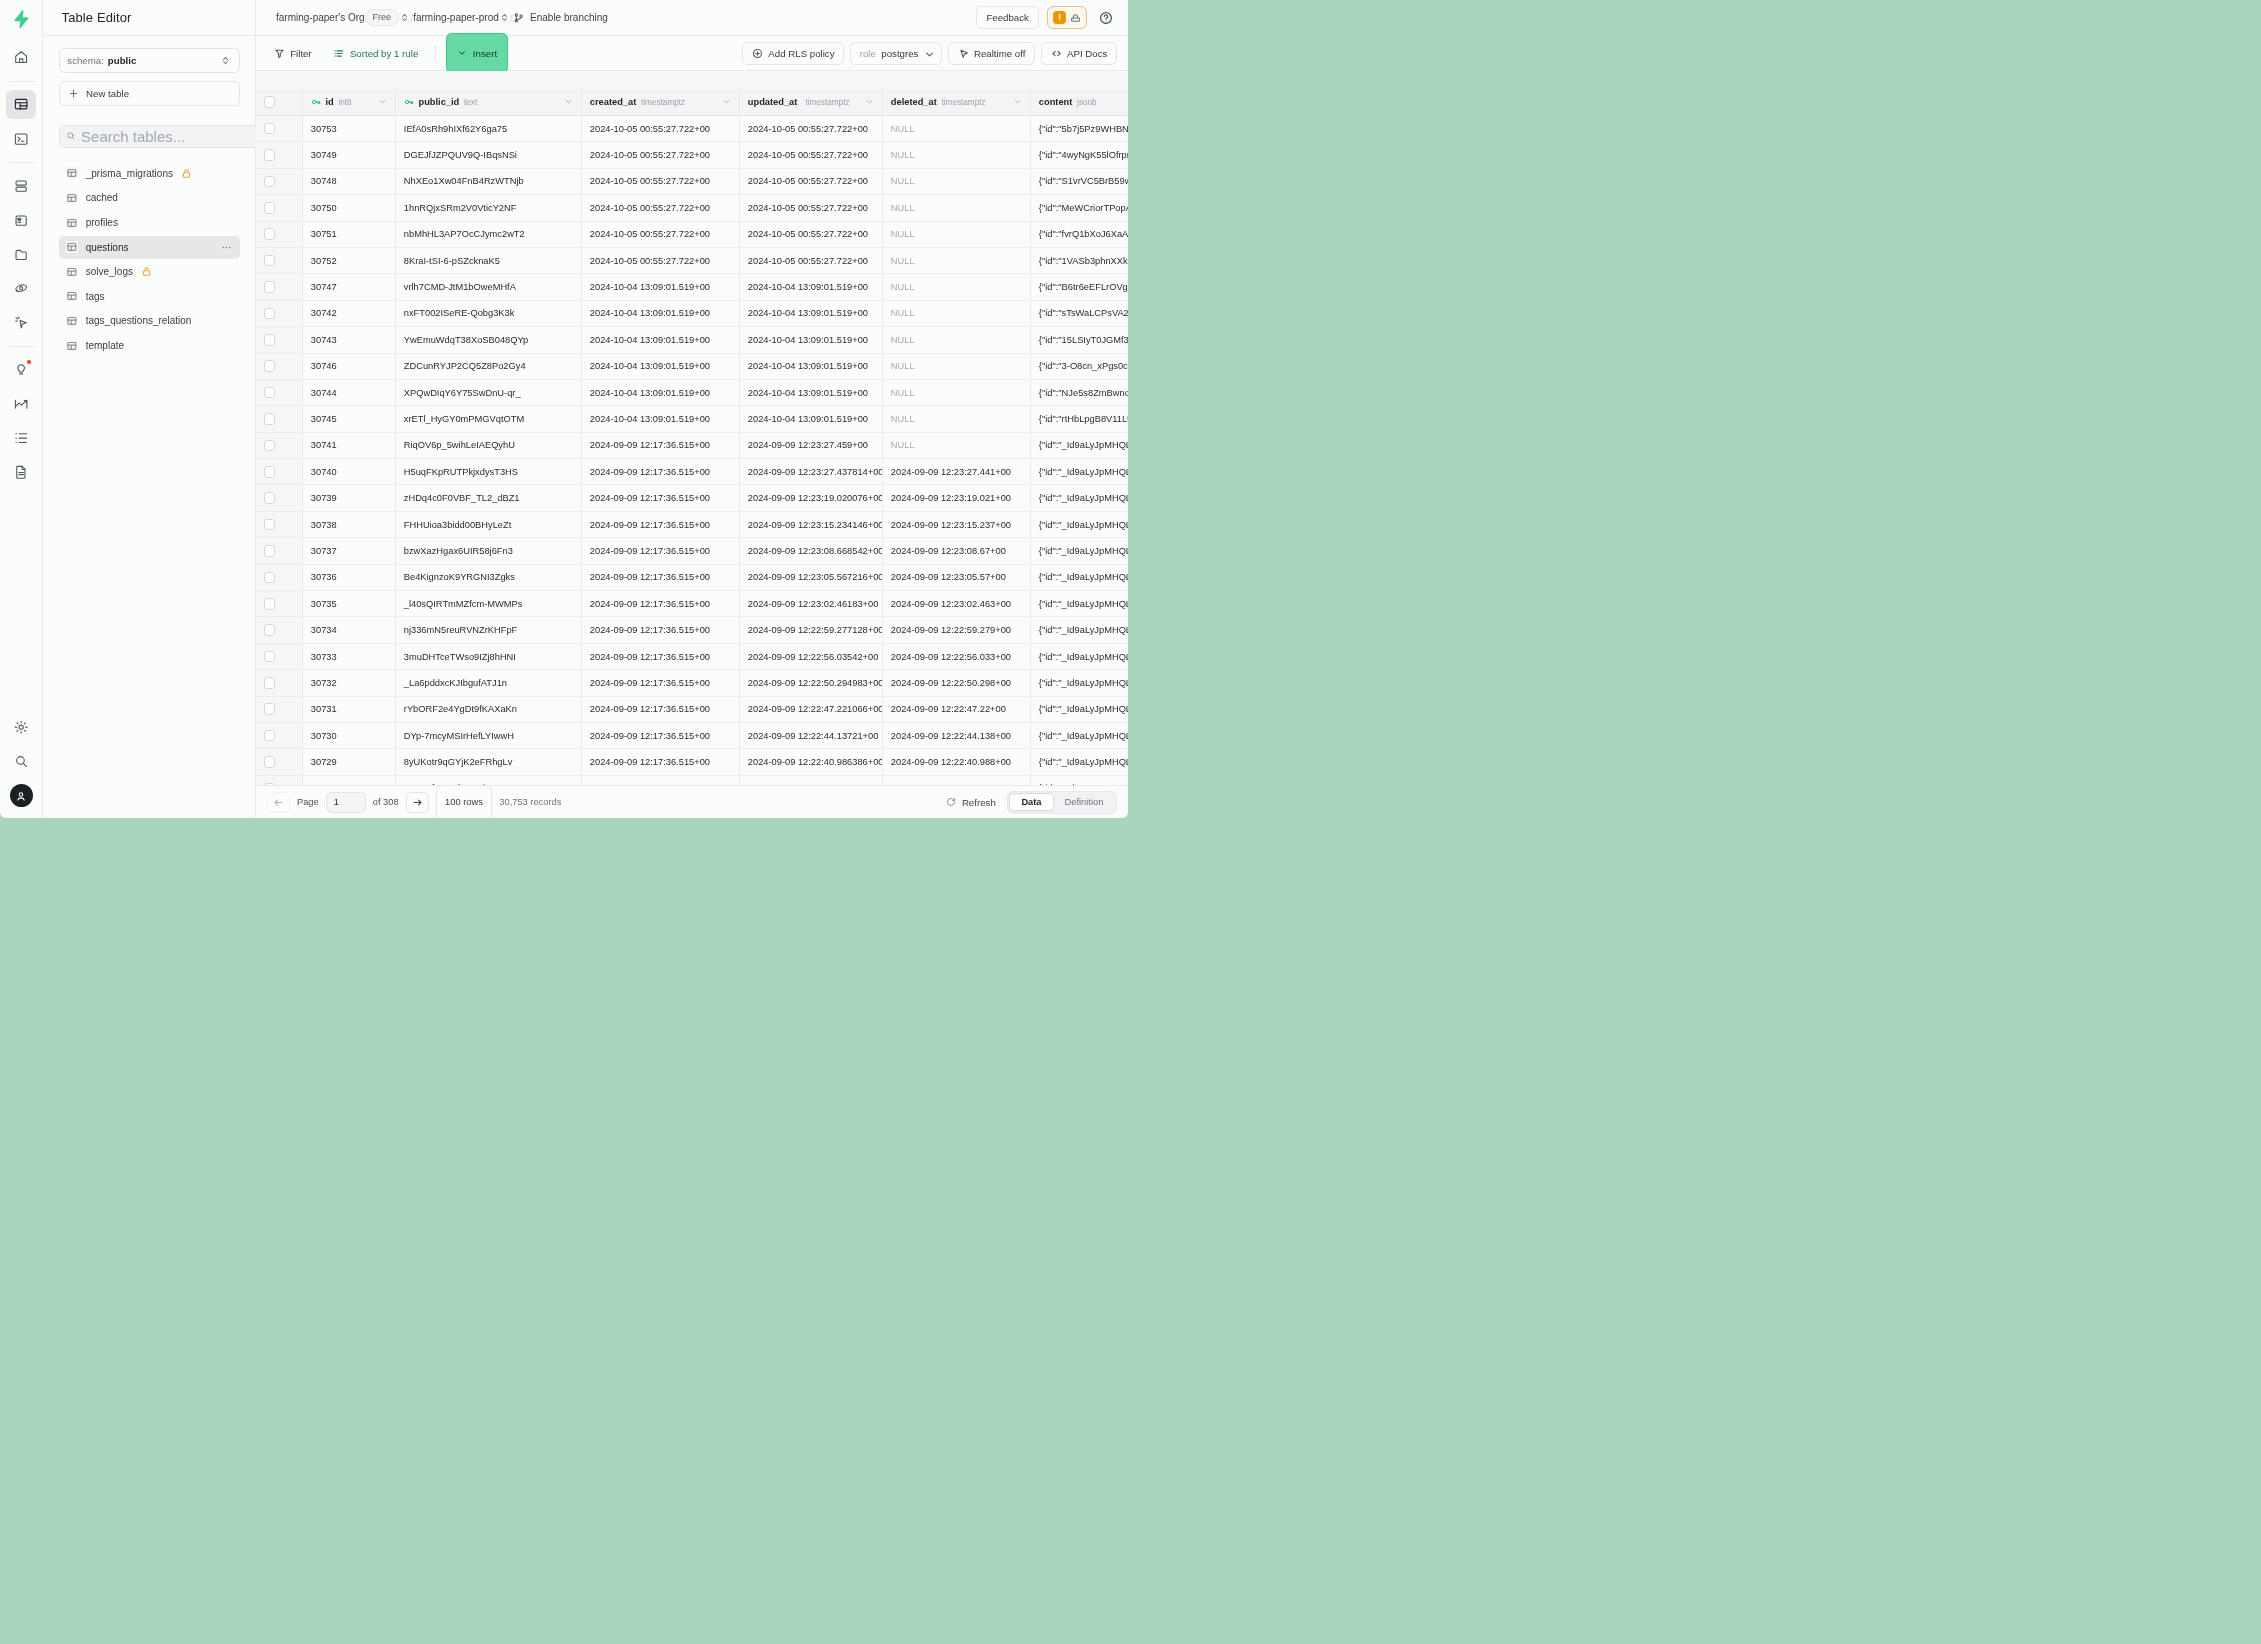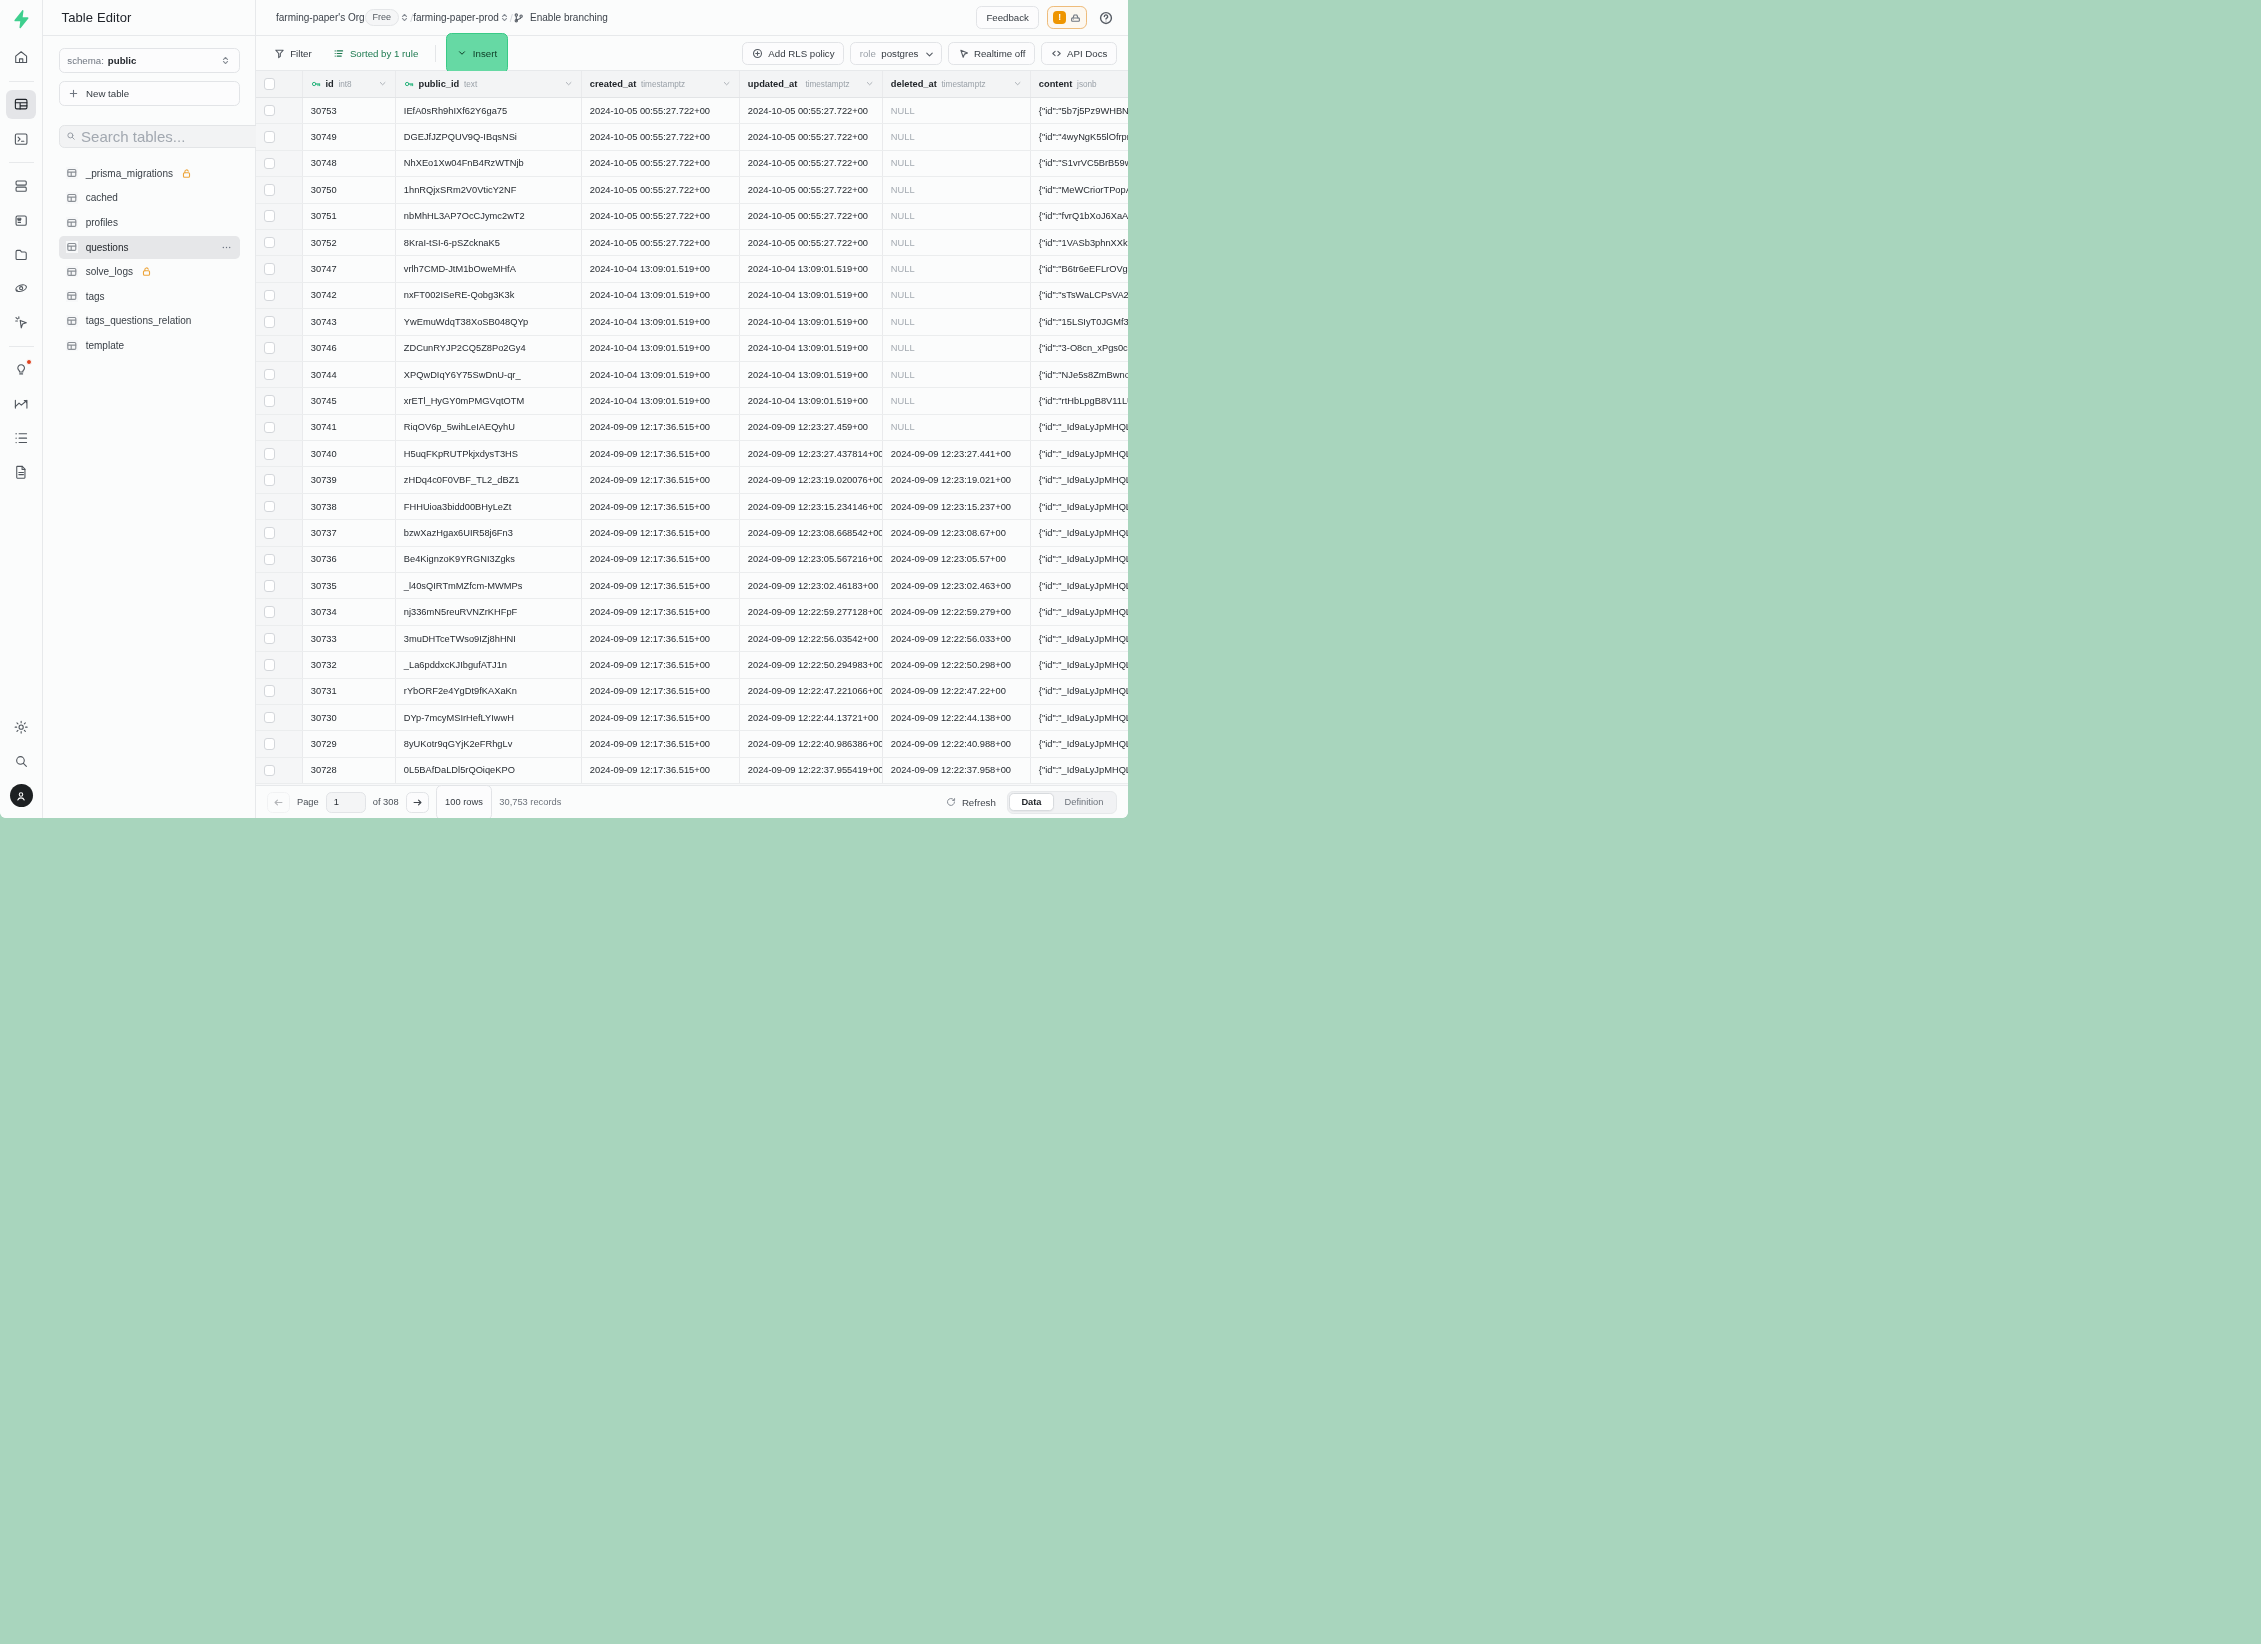--- a/index.html
+++ b/index.html
@@ -87,21 +87,21 @@
   .insert-btn svg { width:10px; height:10px; }
   .toolbar-right { margin-left:auto; display:flex; align-items:flex-end; gap:6.2px; }
   .tb-btn { height:23px; padding:0 8.5px; border:0.8px solid #e2e4e7; border-radius:5.4px; background:#fcfcfd;
             display:flex; align-items:center; gap:5.4px; font-size:9.7px; color:#343a41; }
   .tb-btn svg { width:11px; height:11px; color:#565c64; }
   .tb-btn .muted { color:#9aa0a8; }
   .tb-btn .chev { color:#9aa0a8; width:8.5px; height:8.5px; }
 
   
   .grid { flex:1; min-height:0; overflow:hidden; background:#f7f8f9; display:flex; flex-direction:column; }
-  .g-head { height:27px; flex:0 0 27px; display:flex; background:#f3f4f5; border-bottom:0.8px solid #e2e4e6; }
+  .g-head { height:27px; flex:0 0 27px; display:flex; background:#f3f4f5; border-bottom:0.8px solid #e2e4e6;margin-top:18px; }
   .g-cell { flex:0 0 auto; border-right:0.8px solid #e9eaec; display:flex; align-items:center; padding:0 7.8px; overflow:hidden; white-space:nowrap; }
   .g-head .g-cell { background:#f3f4f5; gap:4.7px; }
   .col-name { font-size:9.3px; font-weight:700; color:#22262b; }
   .col-type { font-size:8.2px; color:#9aa1a8; }
   .col-chev { margin-left:auto; color:#a6abb2; width:9.3px; height:9.3px; flex:0 0 auto; }
   .key-ic { width:10px; height:10px; color:#27b47c; flex:0 0 auto; }
   .sel-cell { flex:0 0 47px; width:47px; background:#f3f4f5; border-right:0.8px solid #e9eaec;
               display:flex; align-items:center; padding-left:7.8px; }
   .cb { width:11.6px; height:11.6px; border:1.2px solid #d3d6da; border-radius:3.1px; background:#fff; }
   .rows { flex:1; overflow:hidden; }

